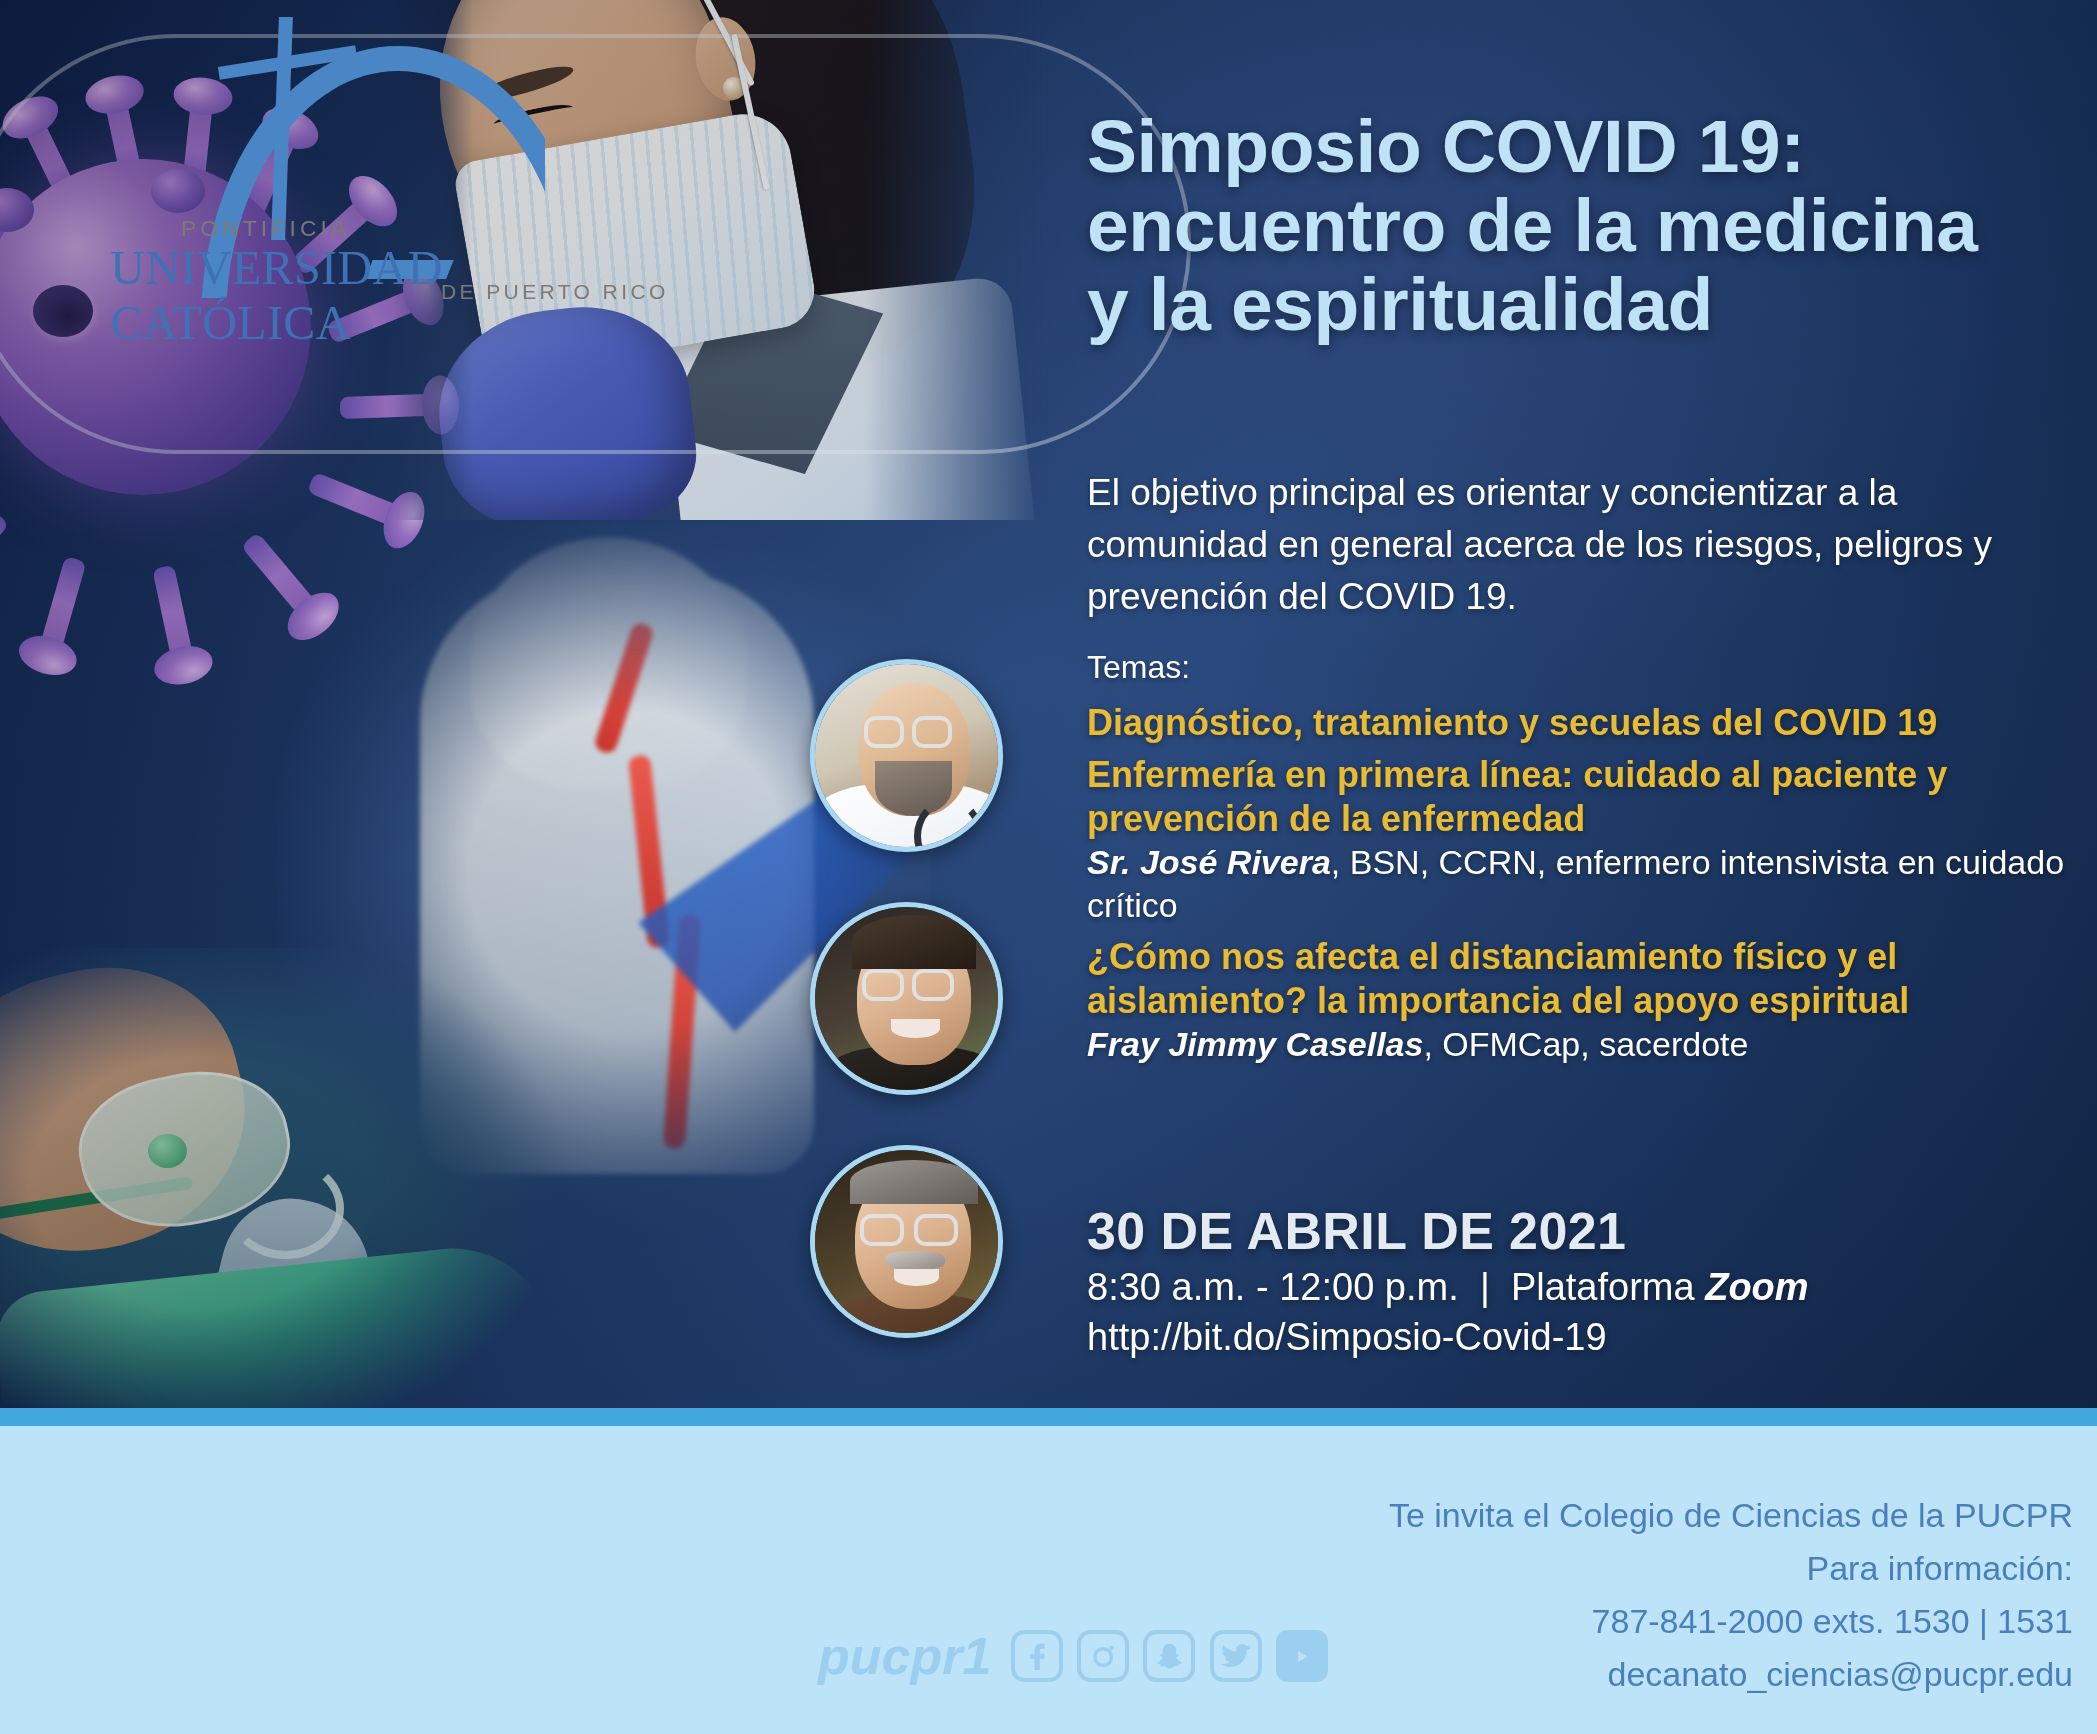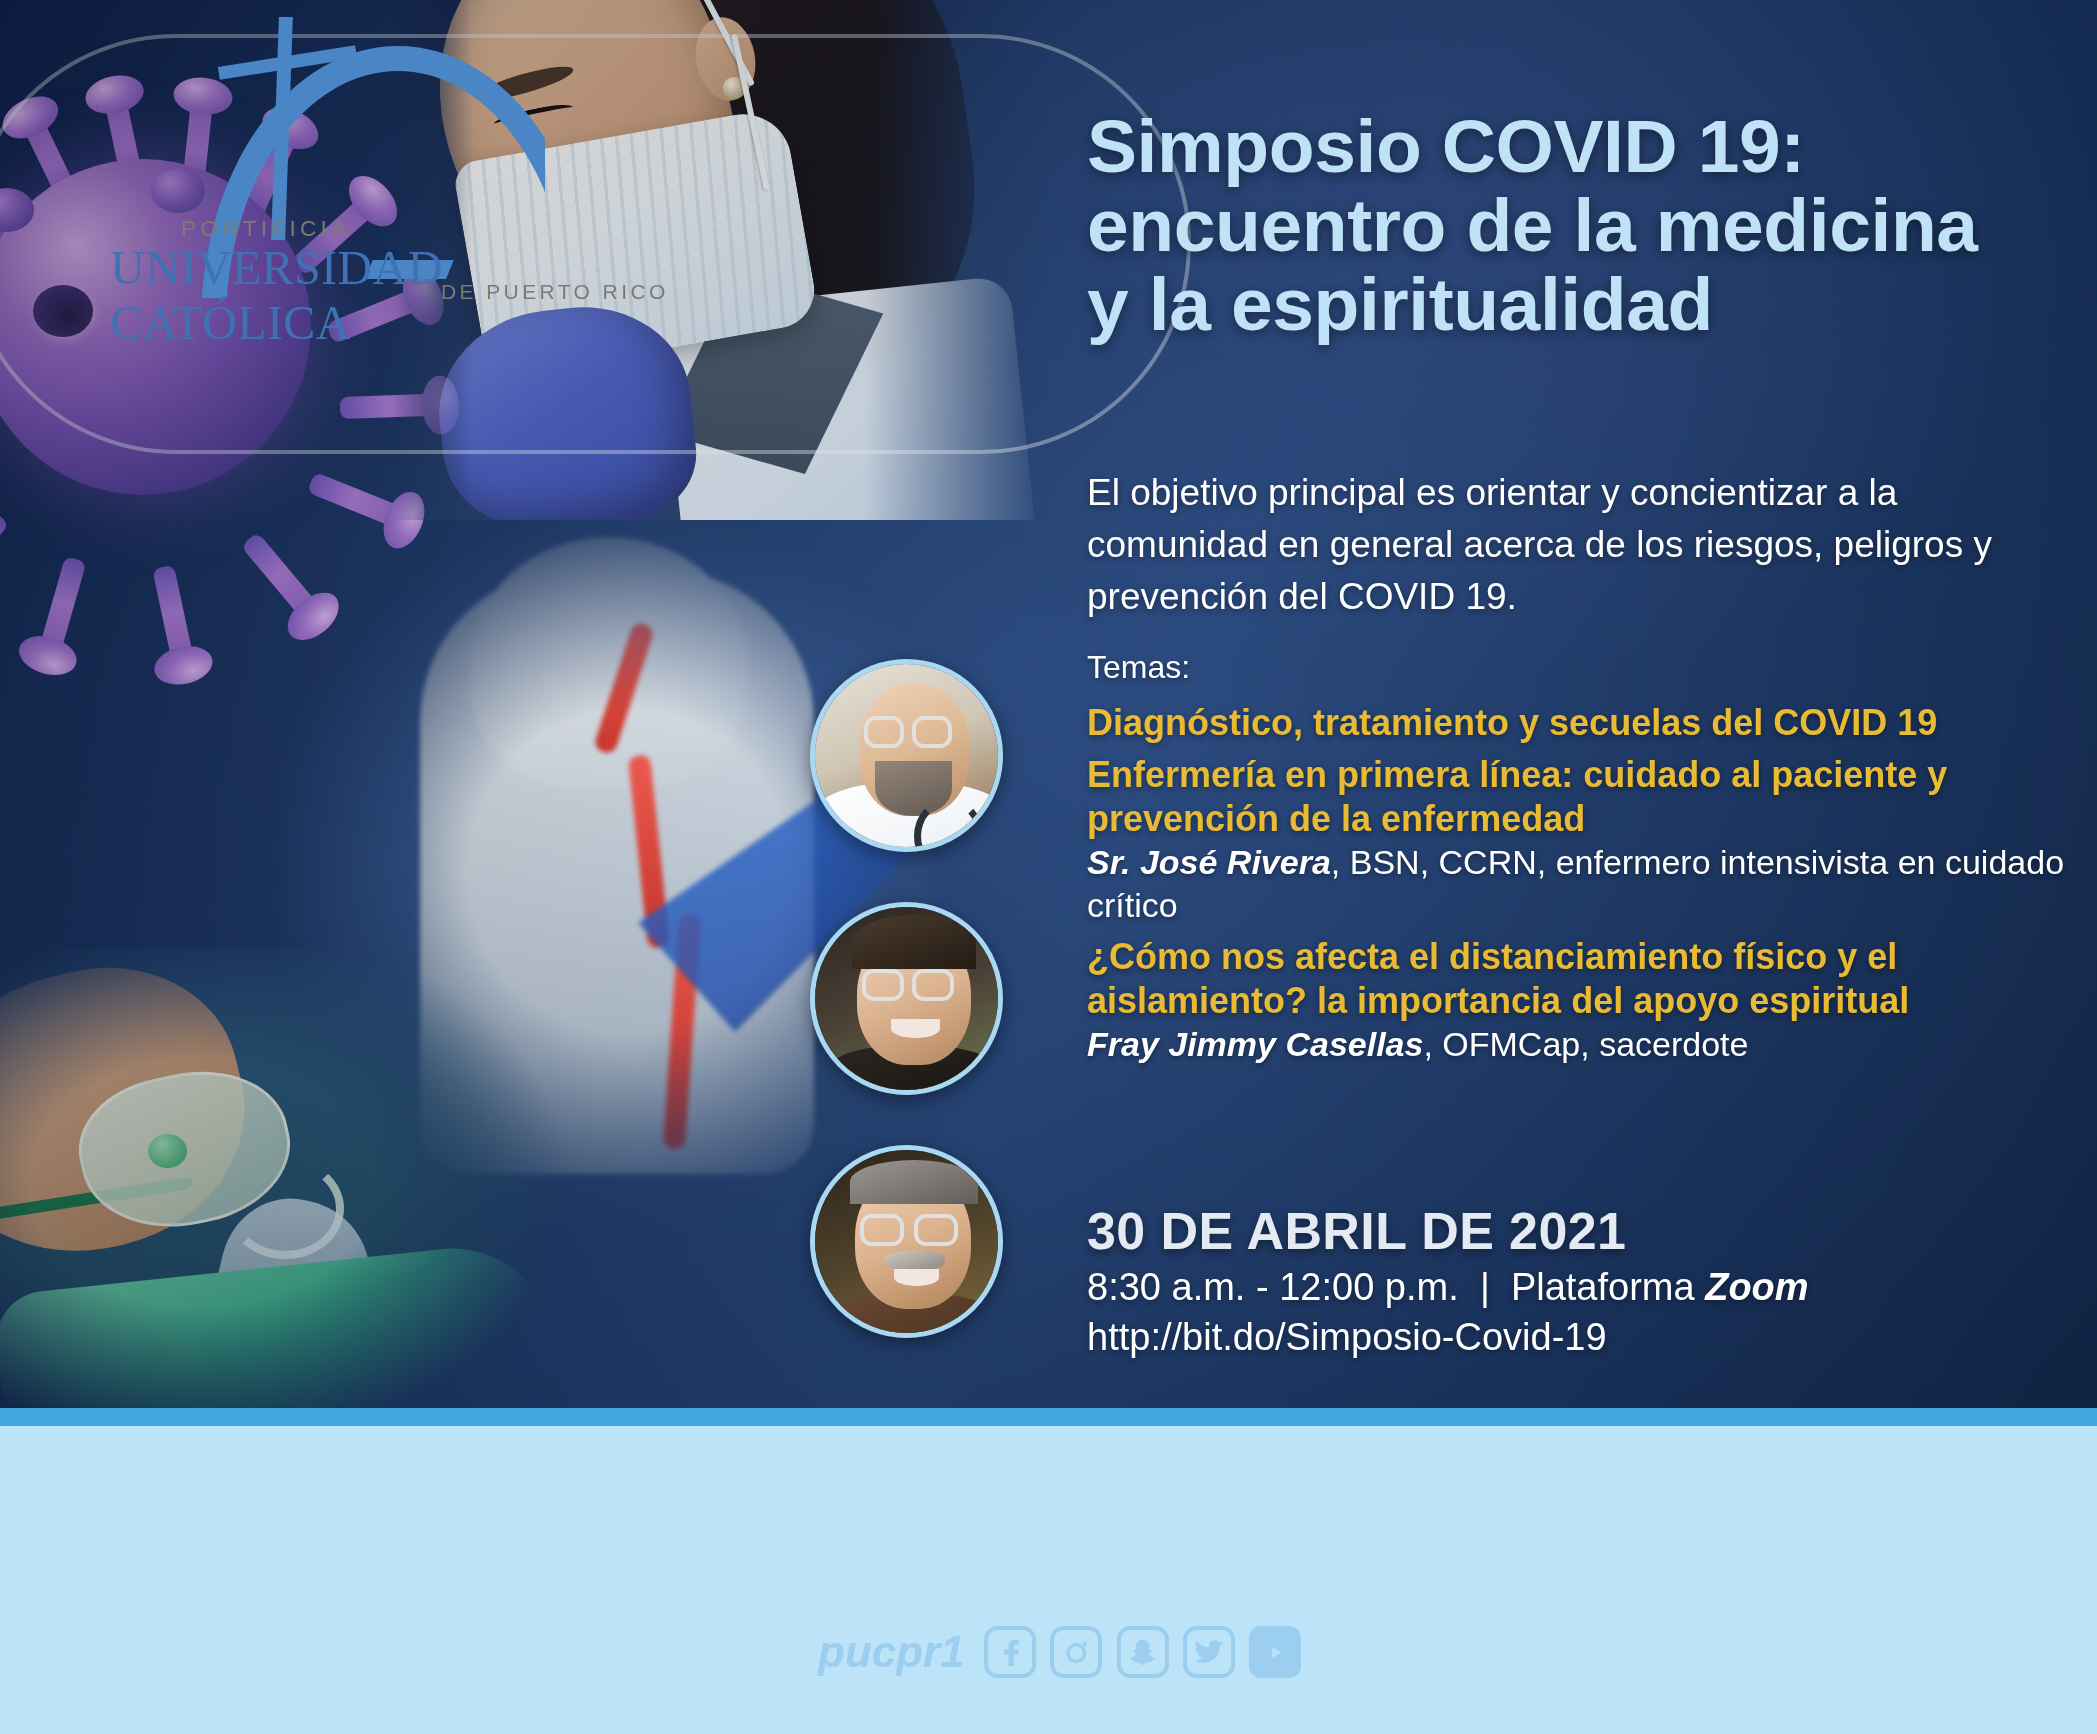--- a/index.html
+++ b/index.html
@@ -395,21 +395,21 @@
     font-size:21px; letter-spacing:3.4px; color:#7d7a74;
     font-family:"Liberation Sans", sans-serif;
   }
 
   
   #social{
     position:absolute; left:818px; top:1626px;
     display:flex; align-items:center; gap:14.3px;
   }
   #social-handle{
-    font-size:44px; font-style:italic; font-weight:bold;
+    font-size:52px; font-style:italic; font-weight:bold;
     color:#9ccef0; margin-right:5px;
     font-family:"Liberation Sans", sans-serif;
   }
   .soc{
     width:52px; height:52px; border-radius:13.4px;
     display:flex; align-items:center; justify-content:center;
   }
   .soc-outline{ border:4.2px solid #9ccef0; }
   .soc-filled{ background:#9ccef0; border-radius:11.7px; }
   .soc svg{ display:block; }
@@ -605,15 +605,21 @@
     </div>
 
     <div class="soc soc-filled">
       <svg width="35" height="25" viewBox="0 0 42 30" aria-hidden="true">
         <rect x="0" y="0" width="42" height="30" rx="7" fill="#9ccef0"></rect>
         <path fill="#bce3f7" d="M17 8.5l11 6.5-11 6.5z"></path>
       </svg>
     </div>
   </div>
 
+  <div id="footer-text">
+    <div>Te invita el Colegio de Ciencias de la PUCPR</div>
+    <div>Para información:</div>
+    <div>787-841-2000 exts. 1530   |   1531</div>
+    <div>decanato_ciencias@pucpr.edu</div>
+  </div>
 
 </div>
 
 
 </body></html>

